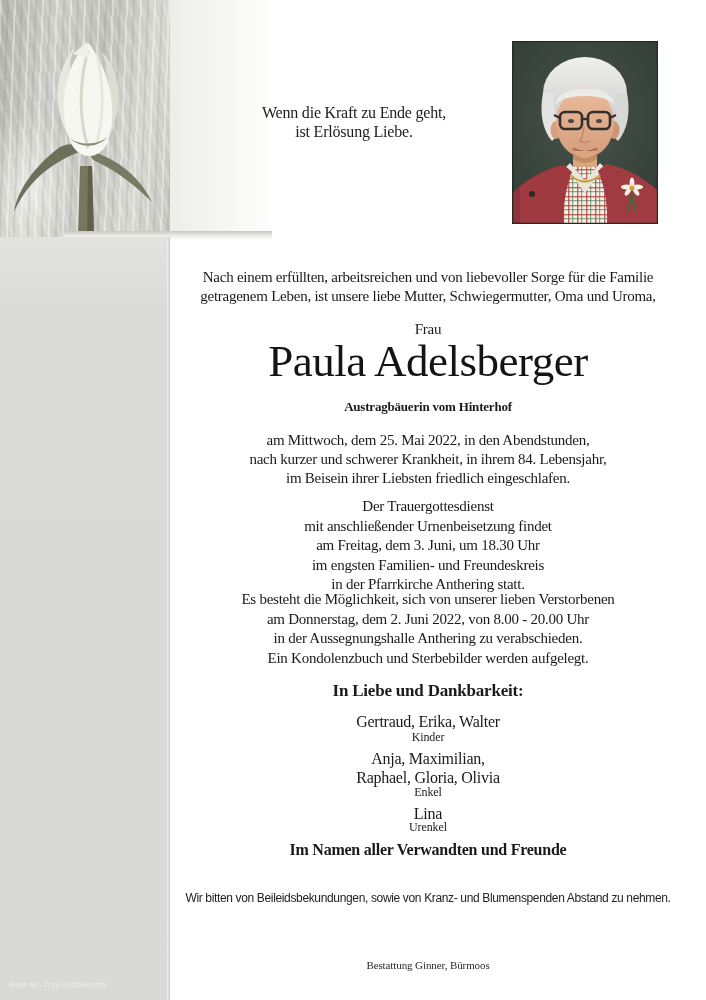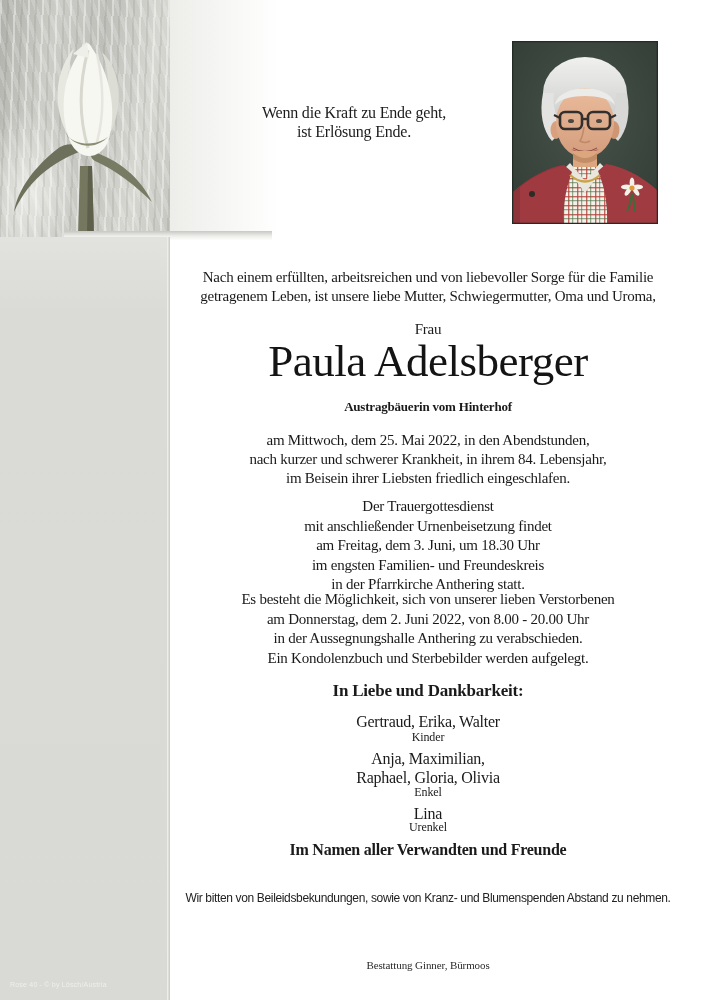--- a/index.html
+++ b/index.html
@@ -174,21 +174,21 @@
         <ellipse cx="4" cy="2.5" rx="2.2" ry="4.8" transform="rotate(-35 4 2.5)" fill="#f4f3ea"></ellipse>
         <circle cx="0" cy="-1" r="2.6" fill="#dd9b3a"></circle>
       </g>
       <circle cx="20" cy="153" r="3" fill="#2c2b26"></circle>
       <rect x="0.5" y="0.5" width="145" height="182" fill="none" stroke="#242a24" stroke-width="1.5"></rect>
     </svg>
   </div>
 
   <div class="epigraph">
     <div>Wenn die Kraft zu Ende geht,</div>
-    <div>ist Erlösung Ende.</div>
+    <div>ist Erlösung Liebe.</div>
   </div>
 
   <div class="tblock body15" style="top:268px;">
     <div>Nach einem erfüllten, arbeitsreichen und von liebevoller Sorge für die Familie</div>
     <div>getragenem Leben, ist unsere liebe Mutter, Schwiegermutter, Oma und Uroma,</div>
   </div>
 
   <div class="tblock salutation">
     <div>Frau</div>
   </div>

